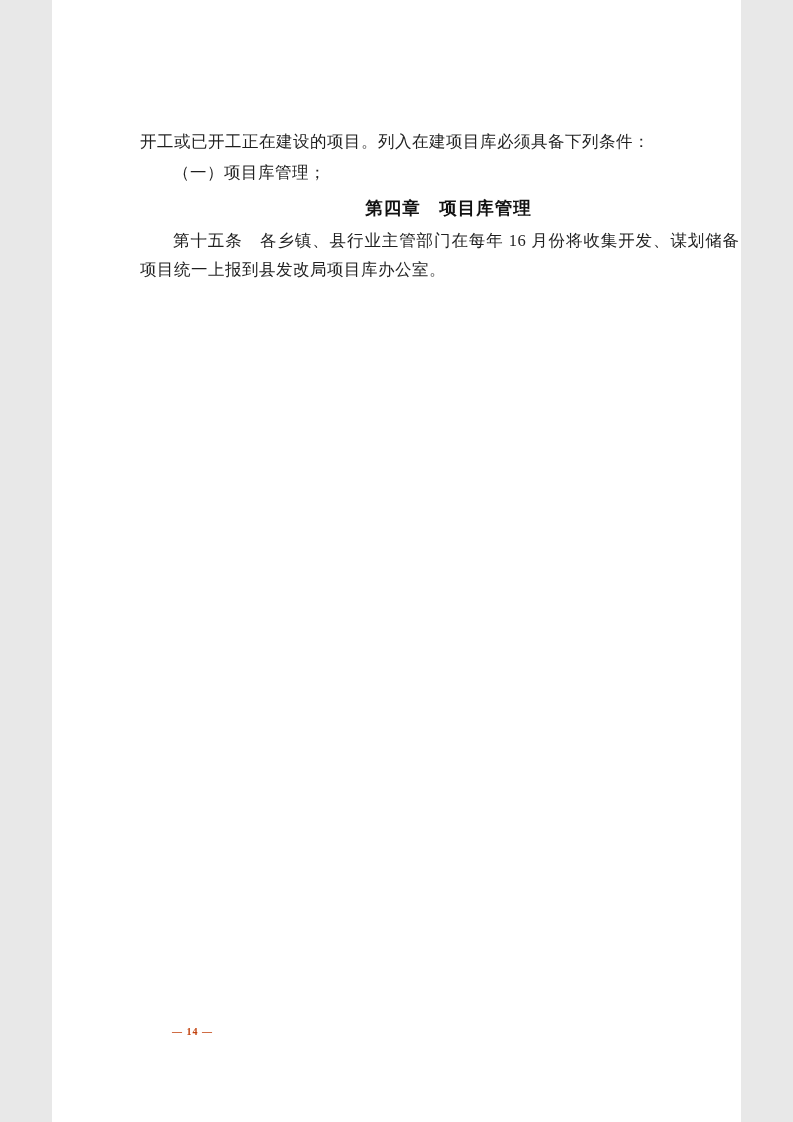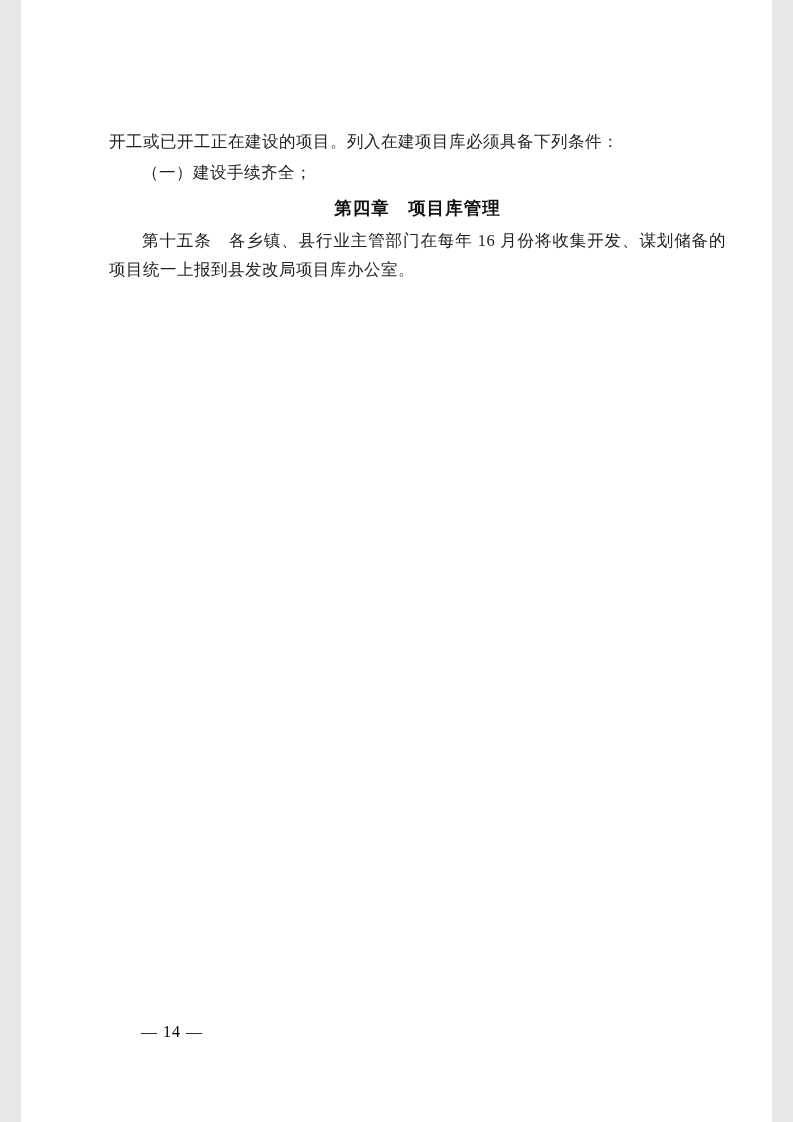--- a/index.html
+++ b/index.html
@@ -2,21 +2,21 @@
 <html><head>
 <meta charset="utf-8">
 <style>
   html, body {
     margin: 0;
     padding: 0;
     background: #e8e8e8;
   }
   .page {
     position: relative;
-    width: 751px;
+    width: 689px;
     height: 1122px;
     margin: 0 auto;
     background: #ffffff;
     overflow: hidden;
     font-family: "Liberation Serif", "DejaVu Serif", serif;
     color: #1f1f1f;
   }
   .text-block {
     position: absolute;
     left: 88px;
@@ -41,31 +41,32 @@
     font-weight: bold;
     text-align: center;
     letter-spacing: 1px;
     font-family: Liberation Sans, sans-serif;
     color: #111111;
   }
   .page-footer {
     position: absolute;
     left: 120px;
     top: 1022px;
-    font-size: 16px;
+    font-size: 10px;
     line-height: 20px;
     letter-spacing: 1px;
-    color: #000000;
+    color: #c2410c;
     font-family: "Liberation Serif", "DejaVu Serif", serif;
+    font-weight: bold;
   }
 </style>
 </head>
 <body>
 
 <div class="page">
   <div class="text-block">
     <p class="para no-indent">开工或已开工正在建设的项目。列入在建项目库必须具备下列条件：</p>
-    <p class="para">（一）建设手续齐全；</p>
+    <p class="para">（一）项目库管理；</p>
     <h2 class="chapter-heading">第四章　项目库管理</h2>
     <p class="para">第十五条　各乡镇、县行业主管部门在每年 16 月份将收集开发、谋划储备的项目统一上报到县发改局项目库办公室。</p>
   </div>
   <div class="page-footer">— 14 —</div>
 </div>
 
 </body></html>

